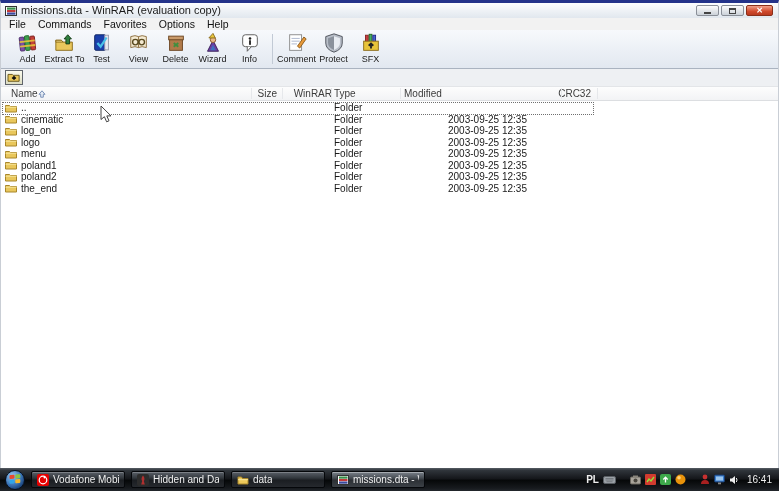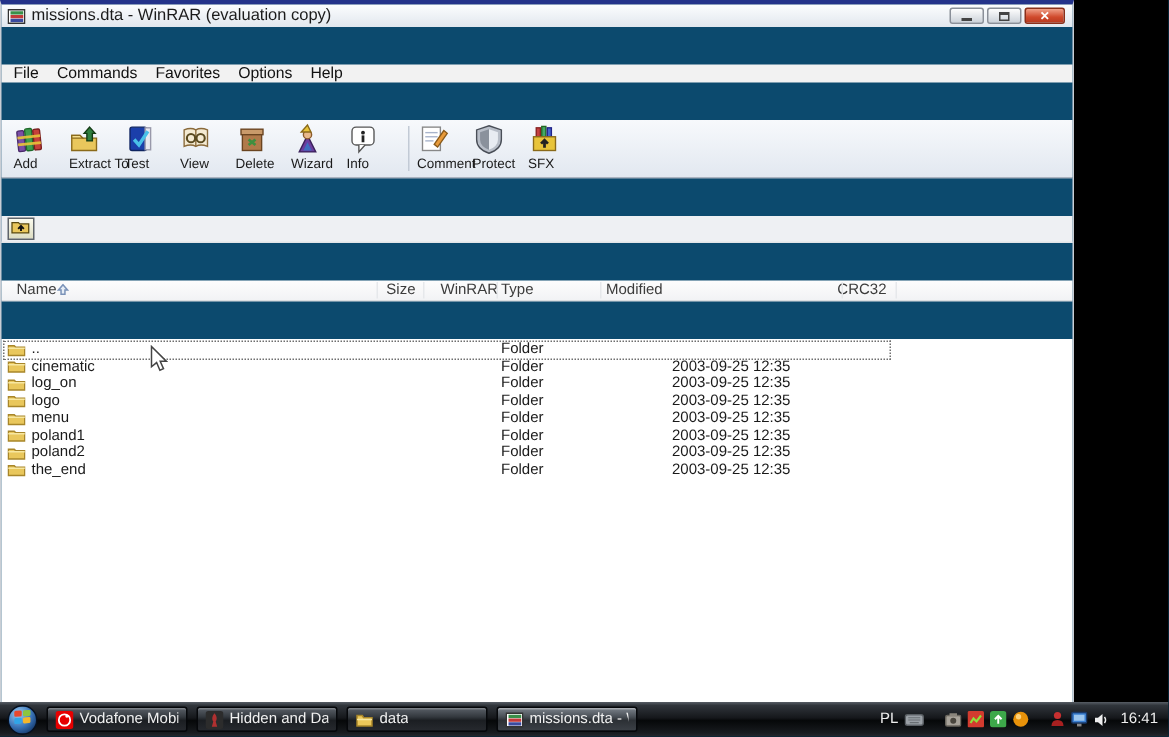--- a/index.html
+++ b/index.html
@@ -1,44 +1,44 @@
 <!DOCTYPE html>
 <html><head>
 <meta charset="utf-8">
 <style>
   * { box-sizing: border-box; margin: 0; padding: 0; }
   html,body { width:779px; height:491px; overflow:hidden; }
   body { font-family:"Liberation Sans", sans-serif; background:#000; position:relative; }
   .screen { position:absolute; inset:0; width:779px; height:491px; }
 
   
-  .window { position:absolute; left:0; top:0; width:716px; height:468px;
+  .window { position:absolute; left:0; top:0; width:779px; height:468px;
             border-top:3px solid #24338a; border-left:1px solid #c9ced5; border-right:1px solid #c9ced5;
-            background:#0c4a6e; display:flex; flex-direction:column;gap:25px; }
+            background:#4d7c0f; display:flex; flex-direction:column; }
 
   .titlebar { height:15px; background:linear-gradient(#fcfdfe,#e1e7ee); display:flex; align-items:center;
               padding:0 5px 0 4px; gap:4px; }
   .titlebar .app-icon svg { display:block; }
   .title-text { font-size:11px; color:#1b1b1b; line-height:15px; }
   .win-controls { margin-left:auto; display:flex; gap:2px; }
   .win-btn { width:23px; height:11px; border:1px solid #8a8f98; border-radius:2px;
              background:linear-gradient(#fdfdfd,#ccd2d9); display:flex; align-items:center; justify-content:center; }
   .win-btn.close { width:27px; background:linear-gradient(#f0a089,#d0492c 60%,#b83a20); border-color:#8a2f1a; }
   .glyph-min { width:7px; height:2px; background:#444; margin-top:4px; }
   .glyph-max { width:7px; height:6px; border:1px solid #444; border-top-width:2px; }
   .glyph-close { font-size:8px; font-weight:bold; color:#fff; line-height:8px; }
 
   .menubar { height:12px; display:flex; align-items:center; padding-left:2px;
              background:#f2f2f2; font-size:10.5px; color:#111; }
   .menu-item { padding:16px 6px; line-height:12px; }
 
   .toolbar { height:39px; background:linear-gradient(#f7f9fc,#e2e8f0); border-bottom:1px solid #aab3c0;
              display:flex; align-items:flex-start; padding:2px 0 0 8px; }
   .tool-btn { width:37px; min-width:37px; height:35px; display:flex; flex-direction:column;
-              align-items:flex-start; font-size:9px; color:#1a1a1a; }
+              align-items:center; font-size:9px; color:#1a1a1a; }
   .tool-btn svg { width:22px; height:22px; display:block; }
   .tool-label { white-space:nowrap; line-height:10px; }
   .tool-sep { width:1px; height:30px; background:#c2cad5; margin:2px 5px 0 4px; }
 
   .addressbar { height:18px; background:#eef0f3; display:flex; align-items:center; padding-left:4px;
                 border-bottom:1px solid #e3e5e8; }
   .up-btn { width:18px; height:15px; border:1px solid #5f646b; background:linear-gradient(#fbfbee,#ddddc2);
             display:flex; align-items:center; justify-content:center; }
 
   .header-row { height:14px; position:relative; background:linear-gradient(#fdfdfd,#f2f3f5);
@@ -82,21 +82,21 @@
               background:linear-gradient(#5a6068,#32373d 40%,#1b1e22 55%,#26292e);
               box-shadow:inset 0 1px 0 rgba(255,255,255,.22); color:#f0f0f0; font-size:10px; }
   .task-btn:first-of-type { margin-left:68px; }
   .task-btn[data-state="active"] { background:linear-gradient(#7b828b,#474d54 40%,#2c3035 55%,#3b4046);
               box-shadow:inset 0 1px 0 rgba(255,255,255,.35); }
   .task-btn svg { flex:none; }
   .task-label { overflow:hidden; white-space:nowrap; line-height:16px; }
   .tray { margin-left:auto; display:flex; align-items:center; gap:4px; padding-right:7px;
           color:#eee; font-size:10px; }
   .tray .gap { width:6px; }
-  .tray-lang { line-height:20px; }
+  .tray-lang { line-height:20px;font-weight:bold; }
   .tray-clock { margin-left:4px; line-height:20px; }
   .ticon { display:flex; align-items:center; }
 </style>
 </head>
 <body>
 
 <div class="screen">
 
   <div class="window">
 

